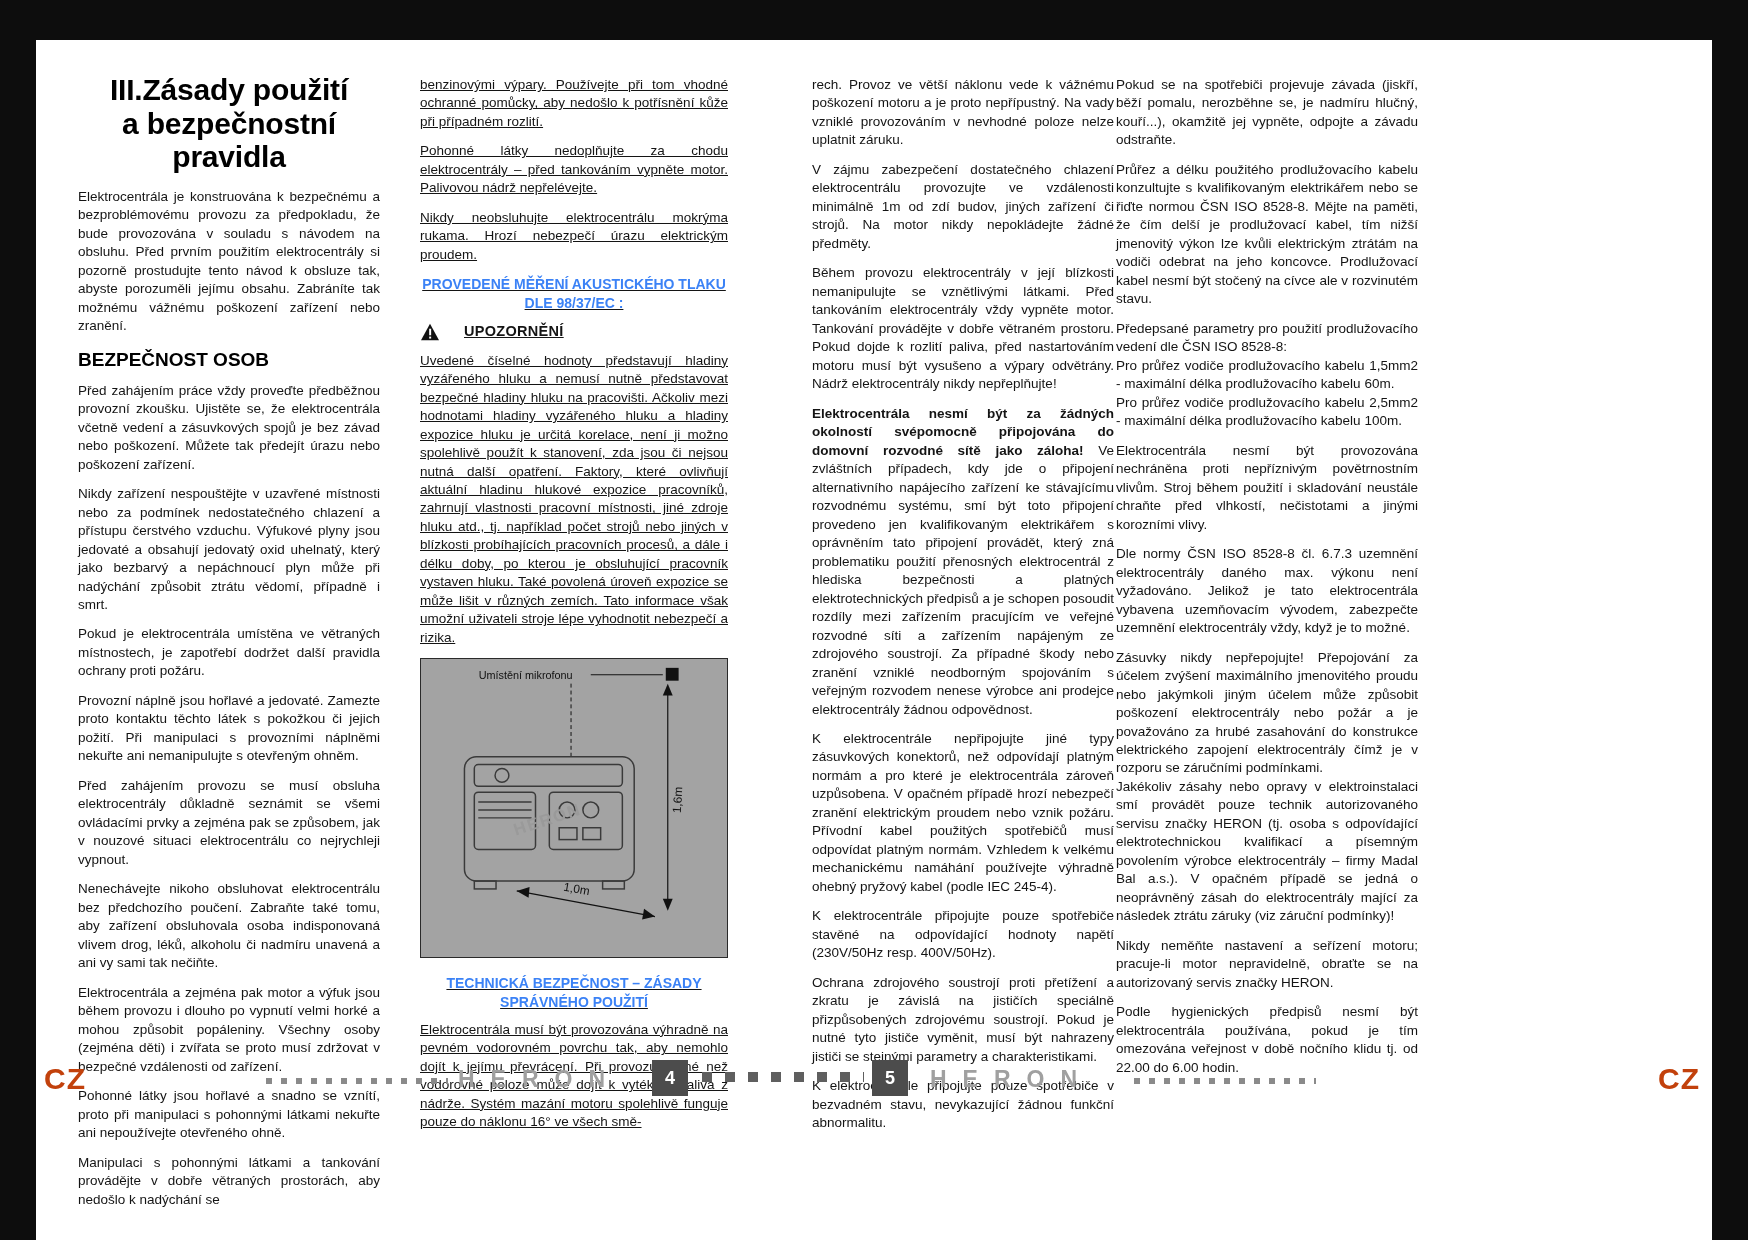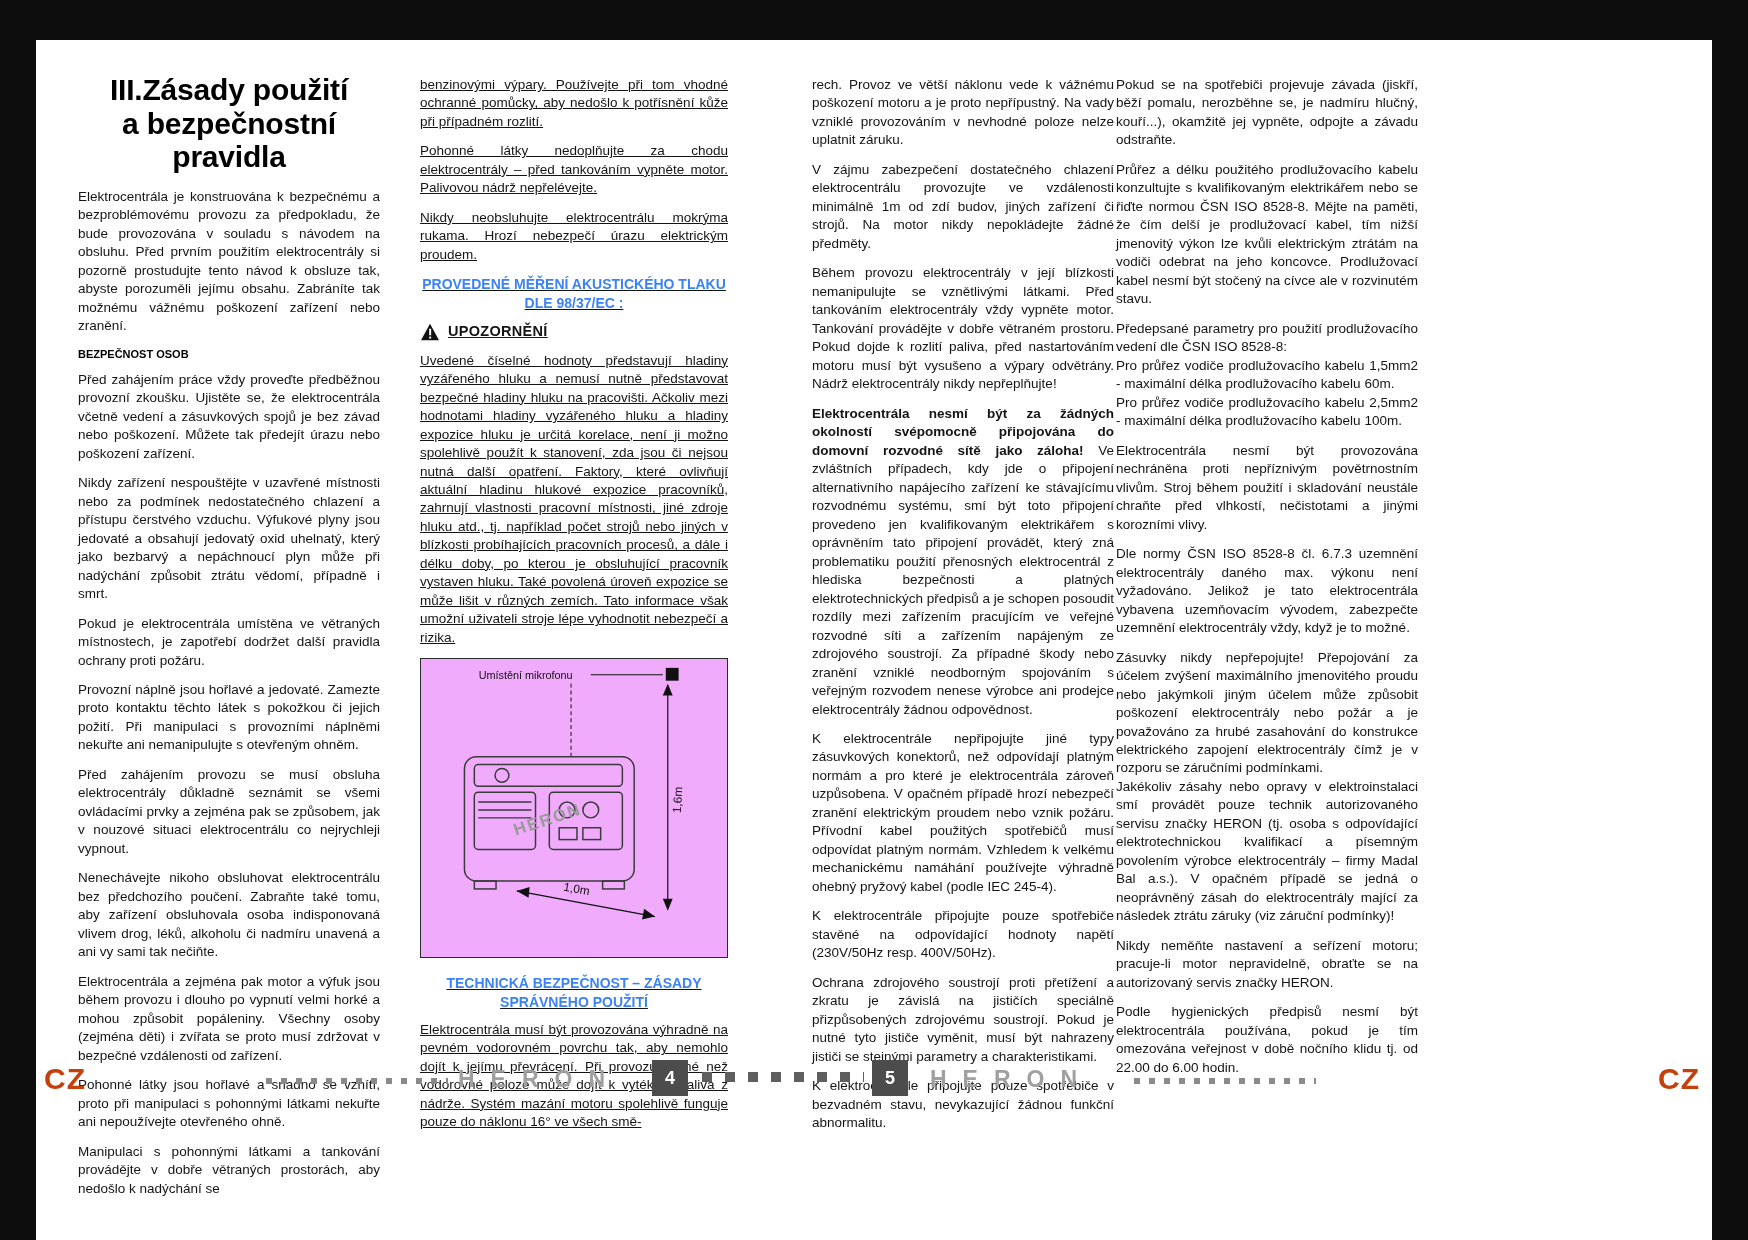--- a/index.html
+++ b/index.html
@@ -23,31 +23,31 @@
     text-align:justify; hyphens:auto; color:#141414;
   }
   #col1 { left:78px;  width:302px; }
   #col2 { left:420px; width:308px;text-decoration:underline; }
   #col3 { left:812px; width:302px; }
   #col4 { left:1116px; width:302px; }
   .col p { margin-bottom:11px; }
   .ml { white-space:pre-line; }
 
   h1.title { font-size:30px; line-height:1.12; font-weight:bold; color:#000; margin:-3px 0 14px 0; letter-spacing:-0.2px; text-align:center; }
-  h3.subhead { font-size:11px; font-weight:bold; color:#000; margin:4px 0 9px 0; text-align:left; }
+  h3.subhead { font-size:19px; font-weight:bold; color:#000; margin:4px 0 9px 0; text-align:left; }
   h3.blockhead { font-size:14px; font-weight:bold; color:#3b82f6; margin:6px 0 10px 0; line-height:1.3; text-align:center; }
 
-  .warning-row { display:flex; align-items:center; gap:8px; margin:8px 0 10px 0; }
+  .warning-row { display:flex; align-items:center; gap:24px; margin:8px 0 10px 0; }
   .warning-row .wlabel { font-weight:bold; font-size:14.5px; letter-spacing:0.3px; }
   .warn-svg { width:20px; height:18px; display:block; }
 
   .figure {
     border:1px solid #2a2a2a;
     height:300px; margin:4px 0 16px 0;
-    padding:2px; background:#f0abfc;
+    padding:2px; background:#a3a3a3;
   }
   .figure svg { width:100%; height:100%; display:block; }
 
   
   .cz { position:absolute; font-size:30px; font-weight:bold; color:#c2410c; letter-spacing:1px; }
   #cz-left  { left:44px; top:1062px; }
   #cz-right { right:48px; top:1062px; }
   .heron-mark { position:absolute; top:1066px; font-size:23px; font-weight:bold; color:#a0a0a0; letter-spacing:16px; }
   #heron-left  { left:458px; }
   #heron-right { left:930px; }

